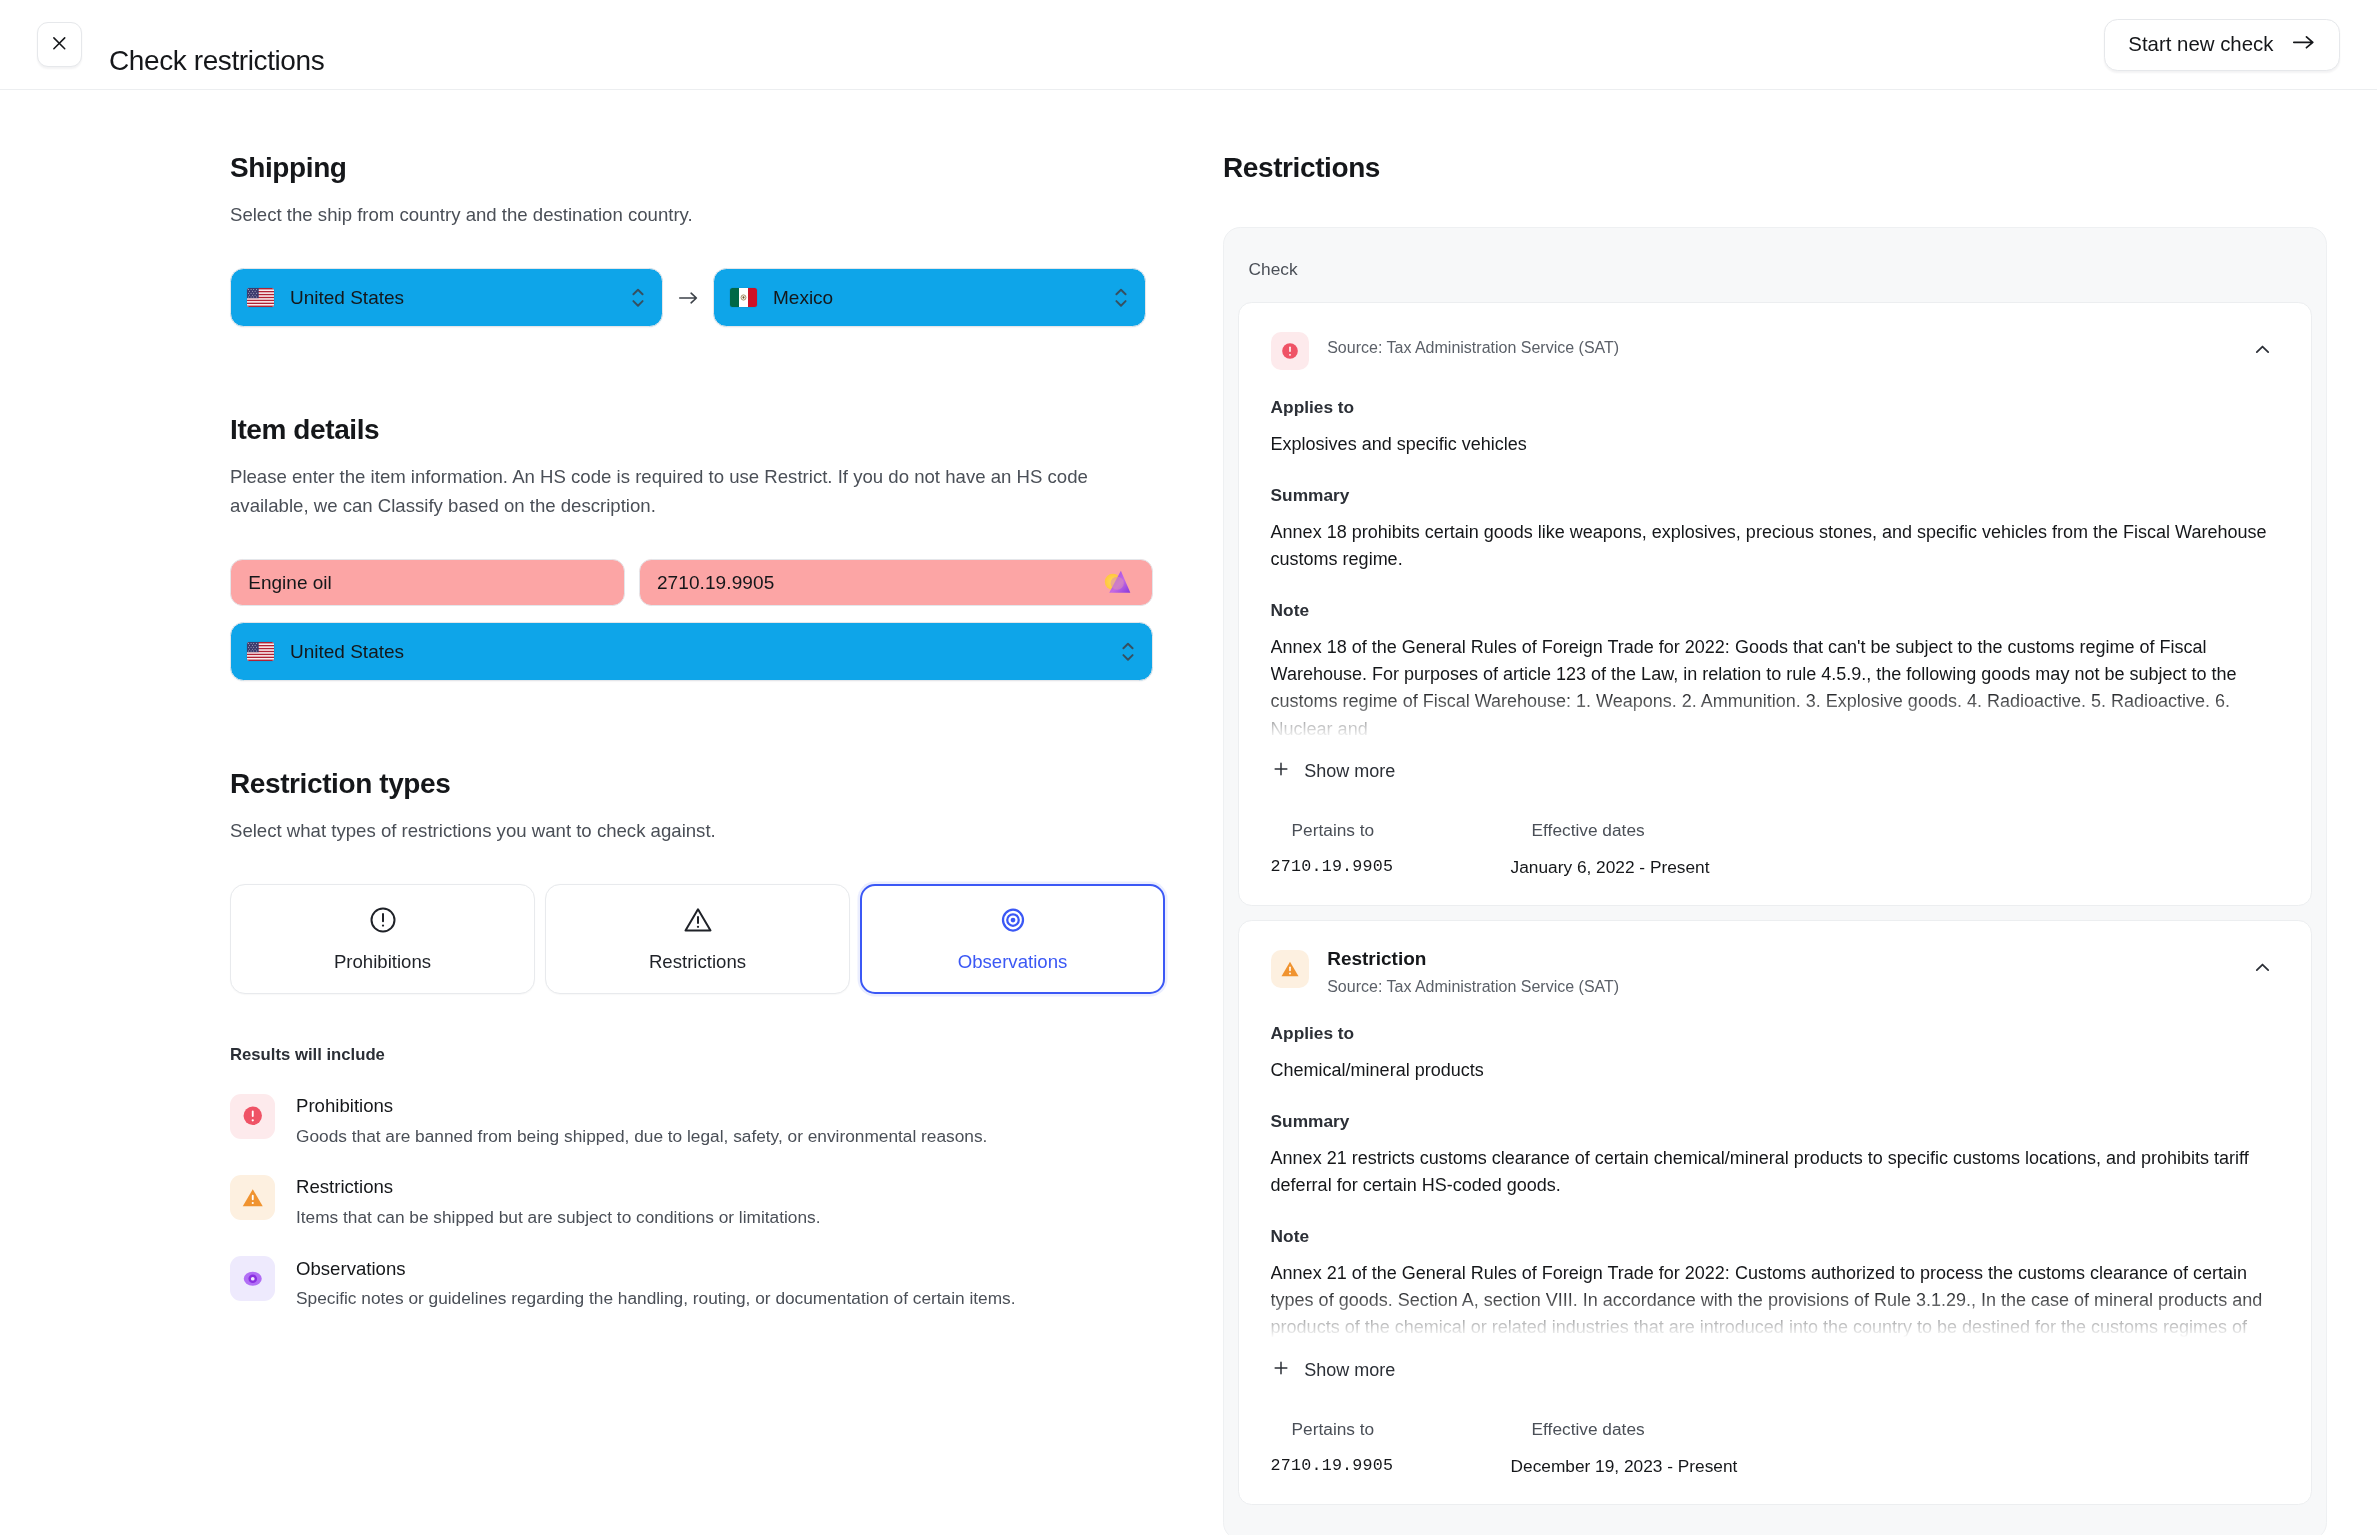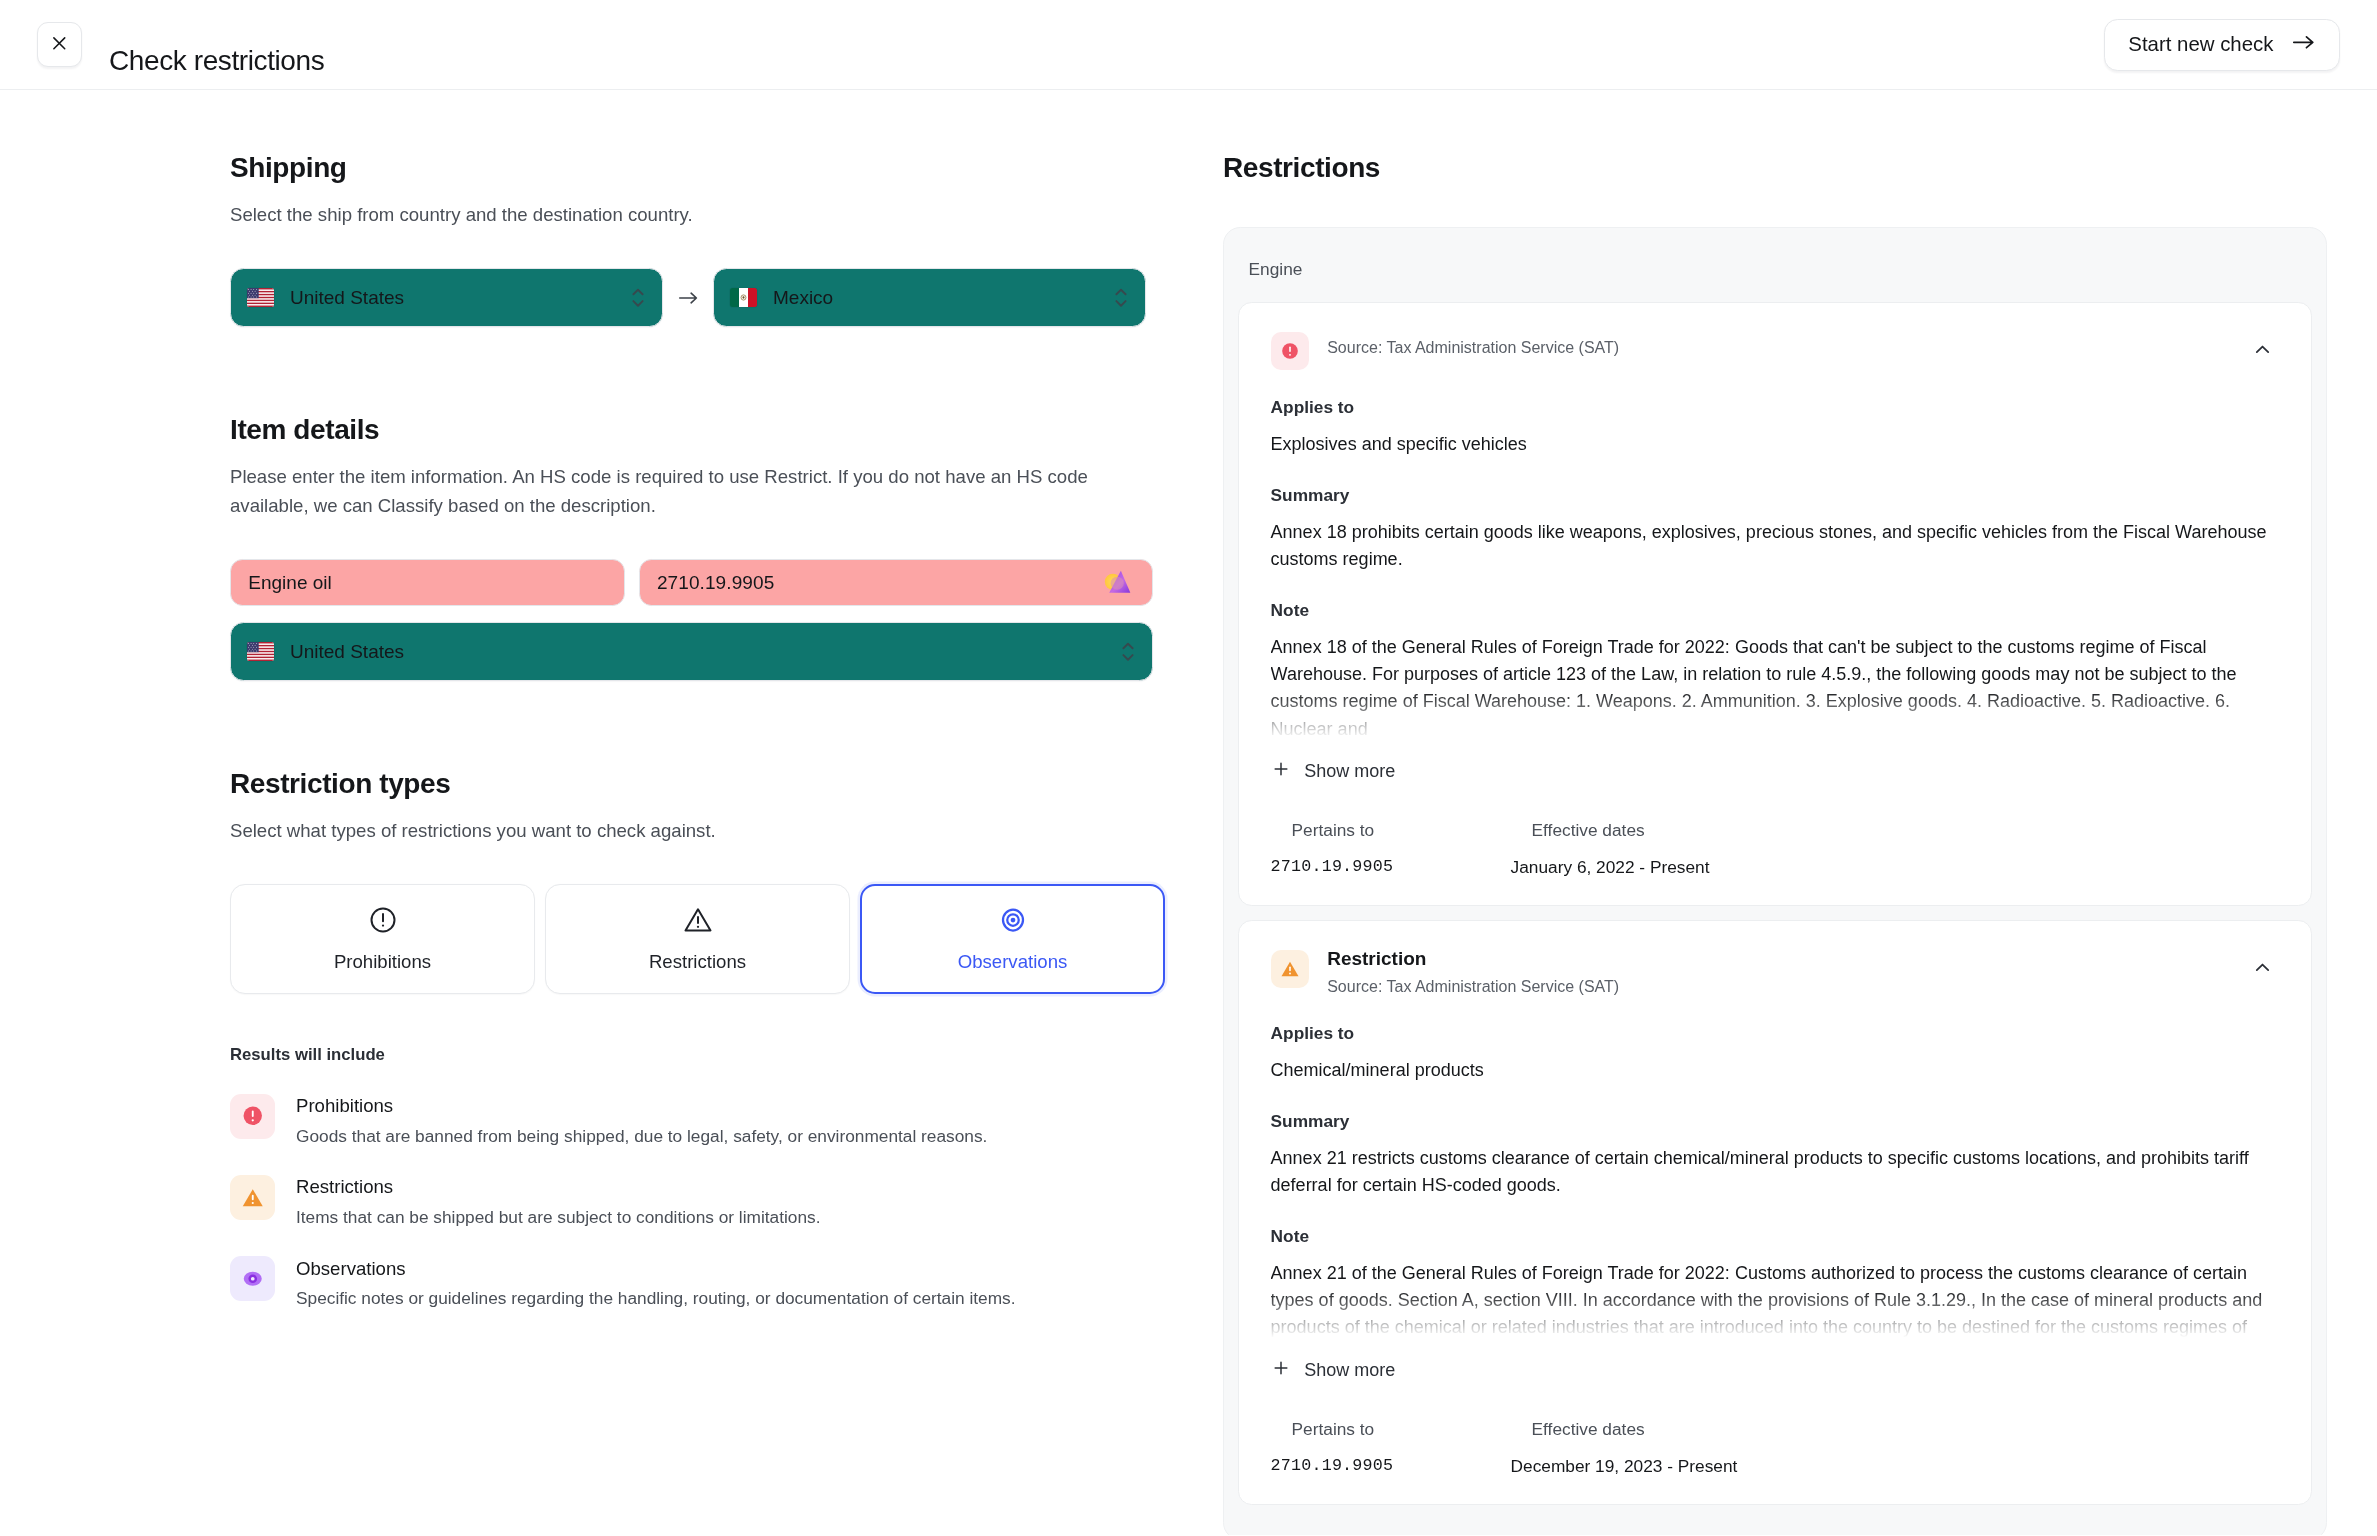--- a/index.html
+++ b/index.html
@@ -94,21 +94,21 @@
   .row-selects {
     display: flex;
     align-items: center;
     margin-top: 38px;
     gap: 0;
   }
   .select-box {
     height: 59px;
     border: 1.2px solid #e4e6ea;
     border-radius: 13.6px;
-    background: #0f766e;
+    background: #0ea5e9;
     box-shadow: 0 0.6px 1.2px rgba(16,24,40,.04);
     display: flex;
     align-items: center;
     padding: 0 16px 0 16px;
     cursor: pointer;
     position: relative;
   }
   .select-box.w-from { width: 433px; }
   .select-box.w-to   { width: 433px; }
   .select-box.w-full { width: 923px; margin-top: 16px; }
@@ -603,21 +603,21 @@
           <div class="result-desc">Specific notes or guidelines regarding the handling, routing, or documentation of certain items.</div>
         </div>
       </div>
     </div>
   </div>
 
   <div class="col-right">
     <div class="right-title">Restrictions</div>
 
     <div class="restrictions-panel">
-      <div class="panel-group-label">Engine</div>
+      <div class="panel-group-label">Check</div>
 
       <div class="rcard">
         <div class="rcard-head">
           <span class="rcard-badge" style="background:#fdeaec">
             <svg viewBox="0 0 24 24">
               <circle cx="12" cy="12" r="9.4" fill="#ef5366"></circle>
               <rect x="11.05" y="6.6" width="1.9" height="6.6" rx="0.95" fill="#fff"></rect>
               <circle cx="12" cy="16.6" r="1.15" fill="#fff"></circle>
             </svg>
           </span>

